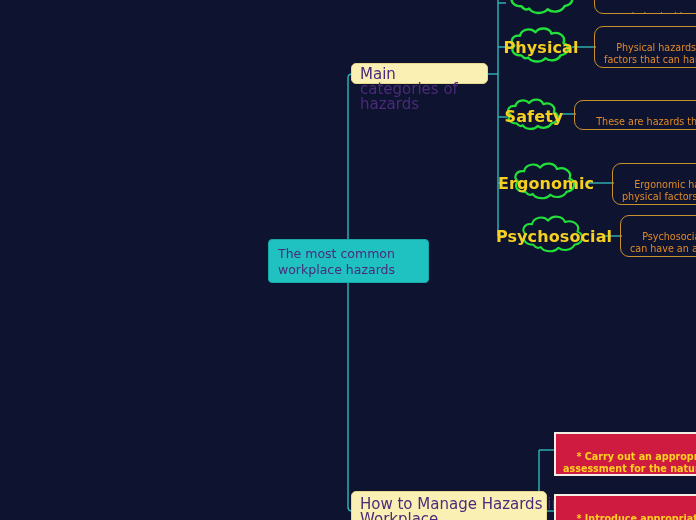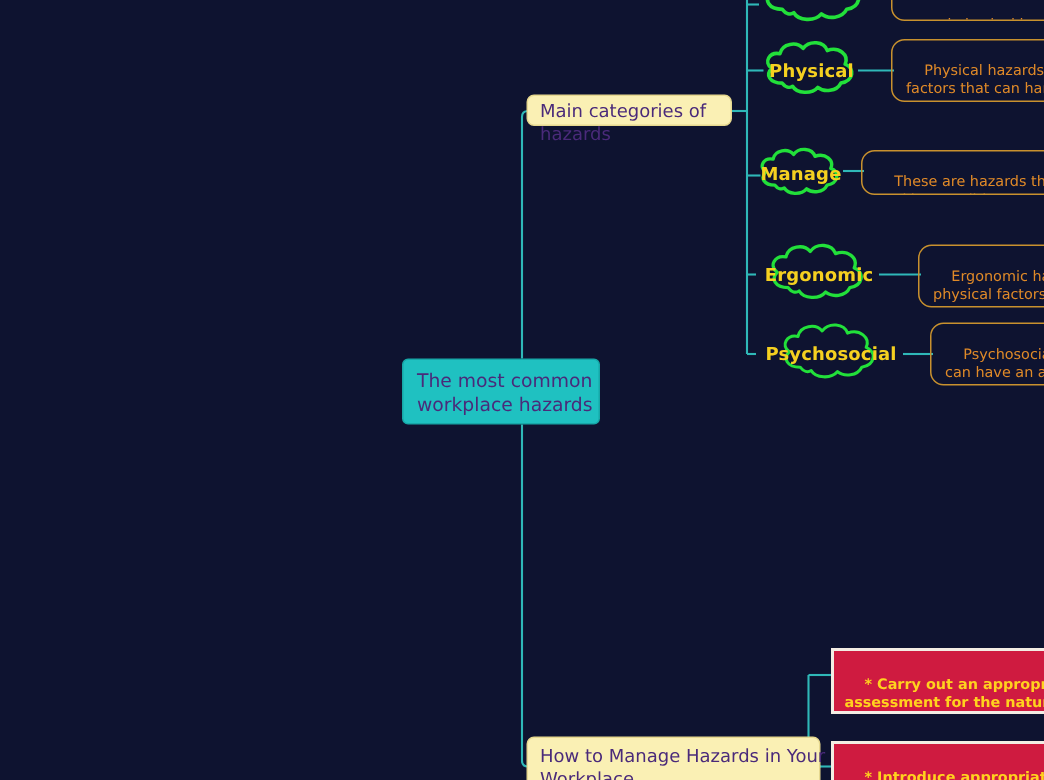--- a/index.html
+++ b/index.html
@@ -28,43 +28,42 @@
     width: 696px;
     height: 520px;
     pointer-events: none;
   }
 
   
   .root-node {
     position: absolute;
     left: 268px;
     top: 239px;
-    width: 132px;
+    width: 161px;
     height: 44px;
     background: #1fc1c1;
     border: 1px solid #17a8a8;
     border-radius: 4px;
     box-sizing: border-box;
     padding: 6px 9px 0 9px;
     color: #4a2a7a;
     font-size: 12.5px;
     line-height: 16px;
     font-family: "DejaVu Sans", sans-serif;
-    text-align: right;
   }
 
   
   .topic-node {
     position: absolute;
     background: #faf0b4;
     border: 1px solid #e6d88f;
     border-radius: 5px;
     box-sizing: border-box;
     color: #4a2a7a;
-    font-size: 12px;
+    font-size: 15px;
     line-height: 15px;
     padding: 4px 8px;
     font-family: "DejaVu Sans", sans-serif;
   }
   #topic-categories {
     left: 351px;
     top: 63px;
     width: 137px;
     height: 21px;
     padding-top: 3px;
@@ -89,21 +88,21 @@
   .cloud-label {
     position: absolute;
     left: 0; top: 0;
     width: 100%;
     height: 100%;
     display: flex;
     align-items: center;
     justify-content: center;
     color: #f5d020;
     font-weight: bold;
-    font-size: 12px;
+    font-size: 16px;
     font-family: "DejaVu Sans", sans-serif;
     letter-spacing: 0.1px;
   }
 
   
   .desc-box {
     position: absolute;
     border: 1px solid #c8912e;
     border-radius: 9px;
     box-sizing: border-box;
@@ -219,21 +218,21 @@
                C10,42 6,34 12,28
                C4,22 10,12 20,14
                C22,4 36,2 42,9
                C48,1 62,2 65,11
                C76,7 86,15 82,24
                C92,28 90,40 78,42
                C74,50 62,51 56,46
                C50,53 36,52 32,45
                C29,47 25,46 22,42 Z" fill="none" stroke="#22e03a" stroke-width="3.6" stroke-linejoin="round"></path>
     </svg>
-    <div class="cloud-label">Manage</div>
+    <div class="cloud-label">Safety</div>
   </div>
 
   <div class="cloud-node" style="left:502px; top:214px; width:104px; height:44px;">
     <svg width="104" height="44" viewBox="0 0 100 60">
       <path d="M22,42
                C10,42 6,34 12,28
                C4,22 10,12 20,14
                C22,4 36,2 42,9
                C48,1 62,2 65,11
                C76,7 86,15 82,24

